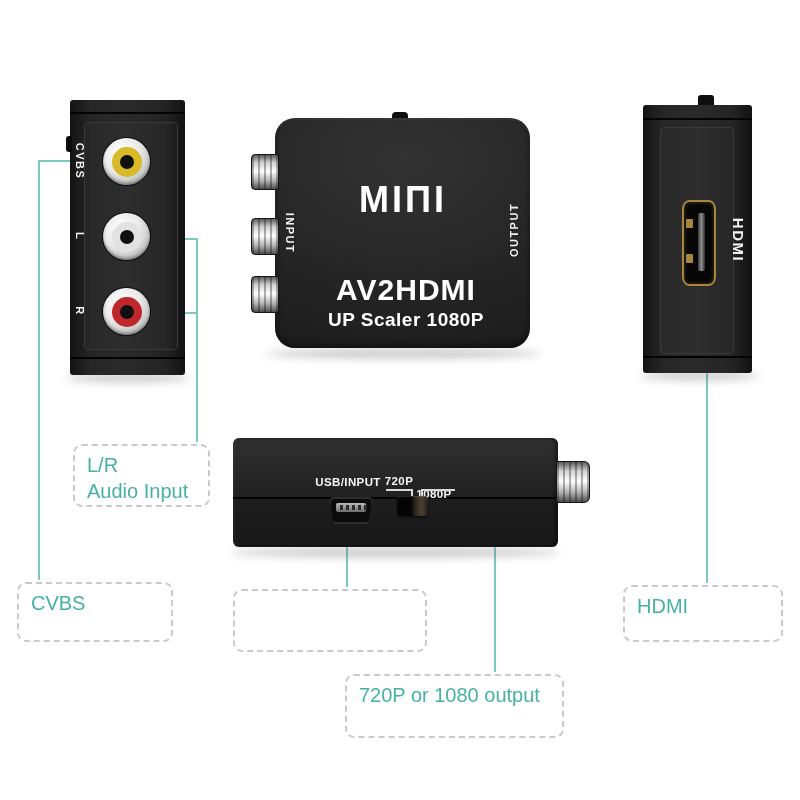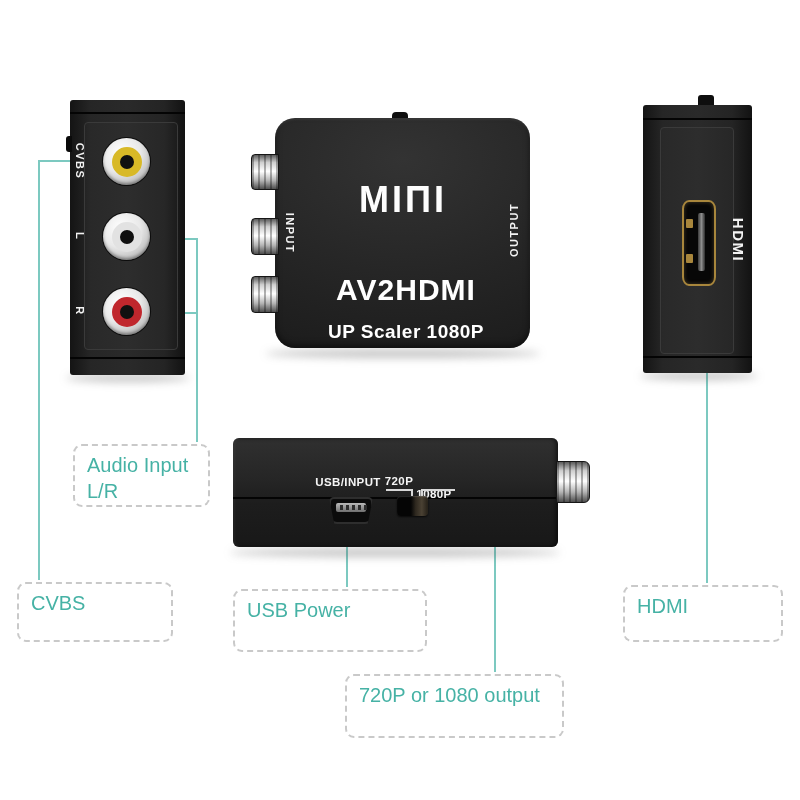--- a/index.html
+++ b/index.html
@@ -118,21 +118,21 @@
 
     <div class="abs rca-plug" style="left:251px;top:154px;width:26px;height:34px;"></div>
     <div class="abs rca-plug" style="left:251px;top:218px;width:26px;height:35px;"></div>
     <div class="abs rca-plug" style="left:251px;top:276px;width:26px;height:35px;"></div>
 
     <div class="abs vlabel rot90" style="left:290px;top:233px;">INPUT</div>
     <div class="abs vlabel rotm90" style="left:514px;top:230px;">OUTPUT</div>
 
     <div class="abs brand ctr" style="left:403px;top:200px;">MIΠI</div>
     <div class="abs model ctr" style="left:406px;top:290px;">AV2HDMI</div>
-    <div class="abs tagline ctr" style="left:406px;top:320px;margin-top:12px;">UP Scaler 1080P</div>
+    <div class="abs tagline ctr" style="left:406px;top:320px;">UP Scaler 1080P</div>
   </div>
 
   <div>
     <div class="abs shadow" style="left:640px;top:372px;width:118px;height:8px;"></div>
     <div class="abs" style="left:698px;top:95px;width:16px;height:12px;background:#0e0e0e;border-radius:3px 3px 0 0;"></div>
     <div class="abs dev-body" style="left:643px;top:105px;width:109px;height:268px;border-radius:3px;"></div>
     <div class="abs seam" style="left:643px;top:118px;width:109px;"></div>
     <div class="abs seam" style="left:643px;top:356px;width:109px;"></div>
     <div class="abs panel" style="left:660px;top:127px;width:72px;height:225px;"></div>
 
@@ -165,30 +165,29 @@
         <div class="usb-pin" style="left:16px;"></div>
           <div class="usb-pin" style="left:22px;"></div>
         <div class="usb-pin" style="left:28px;"></div>
       </div>
     </div>
 
     <div class="abs switch" style="left:397px;top:496px;width:31px;height:20px;"></div>
   </div>
 
   <div class="abs callout-box" style="left:73px;top:444px;width:137px;height:63px;">
+    <div>L/R</div>
     <div>Audio Input</div>
-    <div>L/R</div>
   </div>
 
   <div class="abs callout-box" style="left:17px;top:582px;width:156px;height:60px;">
     <div>CVBS</div>
   </div>
 
   <div class="abs callout-box" style="left:233px;top:589px;width:194px;height:63px;">
-    <div>USB Power</div>
   </div>
 
   <div class="abs callout-box" style="left:345px;top:674px;width:219px;height:64px;">
     <div>720P or 1080 output</div>
   </div>
 
   <div class="abs callout-box" style="left:623px;top:585px;width:160px;height:57px;">
     <div>HDMI</div>
   </div>
 

